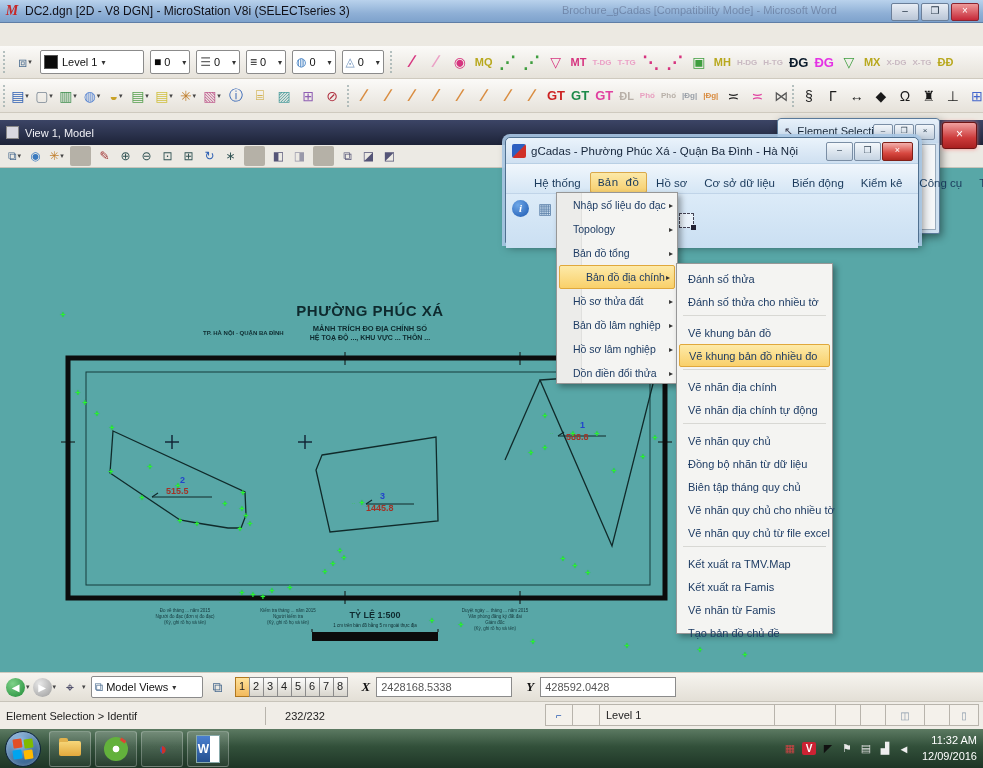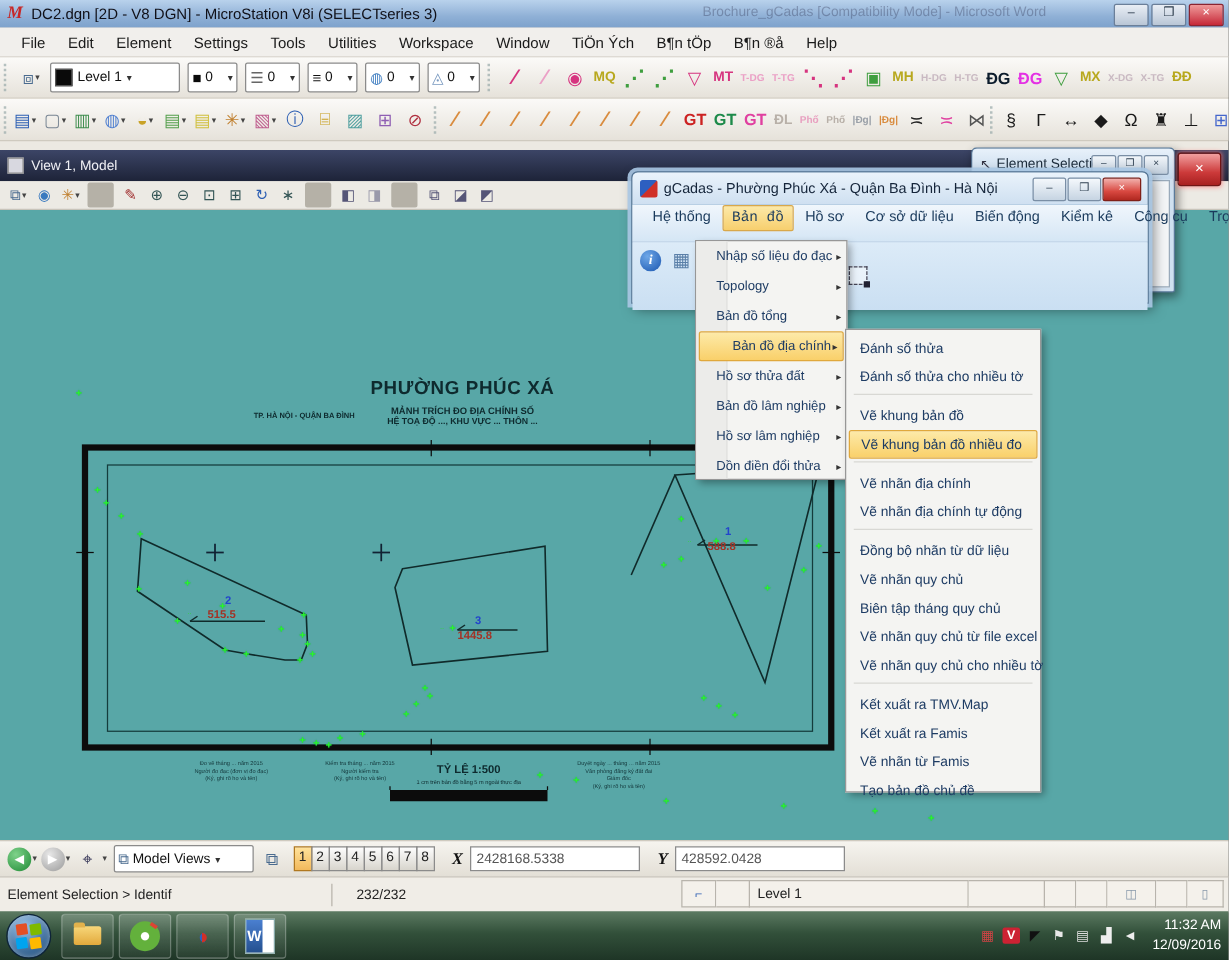--- a/index.html
+++ b/index.html
@@ -151,22 +151,22 @@
     box-shadow:0 0 0 3px rgba(170,200,228,.9),3px 4px 10px rgba(0,0,0,.5);}
   .gcwin .tl{height:25px;display:flex;align-items:center;background:linear-gradient(#eaf3fb,#cfe0f1);
     border-radius:5px 5px 0 0;border-bottom:1px solid #b8cfe4;}
   .gc-logo{width:14px;height:14px;margin:0 5px 0 6px;border-radius:2px;
     background:linear-gradient(135deg,#2d5fc0 48%,#d03028 52%);}
   .gcwin .tl .t{font-size:11.5px;color:#15253a;white-space:nowrap;}
   .gc-controls{position:absolute;right:5px;top:4px;display:flex;gap:1px;}
   .gc-btn{width:25px;height:17px;border:1px solid #7a8ea5;border-radius:2px;
     background:linear-gradient(#f4f8fc,#c6d4e2);font-size:9px;line-height:15px;text-align:center;color:#345;}
   .gc-btn.close{background:linear-gradient(#f2b0ac,#d84840 60%,#b02820);color:#fff;border-color:#802018;width:29px;}
-  .gc-menu{height:29px;display:flex;align-items:flex-start;background:linear-gradient(#f0f6fc,#d5e6f5);
-    border-bottom:1px solid #c0d4e8;padding-left:8px;}
+  .gc-menu{height:29px;display:flex;align-items:flex-end;background:linear-gradient(#f0f6fc,#d5e6f5);
+    border-bottom:1px solid #c0d4e8;padding-left:20px;}
   .gc-menu-item{font-size:11.5px;color:#1a3a5c;padding:4px 8px;border-radius:2px;margin-right:1px;white-space:nowrap;}
   .gc-menu-item.active{background:linear-gradient(#fce9a8,#f7cf6e);border:1px solid #d9a84a;padding:3px 7px;font-family:Liberation Mono, monospace;}
   .gc-tools{height:48px;display:flex;align-items:flex-start;padding:6px 0 0 6px;
     background:linear-gradient(#dcebf8,#cadff2);}
   .gc-info{width:17px;height:17px;border-radius:50%;background:radial-gradient(circle at 35% 30%,#6fa8e8,#1a56b0);
     color:#fff;font:bold italic 11px "Liberation Serif",serif;text-align:center;line-height:17px;margin-right:9px;}
   .gc-table{font-size:15px;color:#5a7fa8;margin-right:9px;line-height:17px;}
   .gc-paste{position:absolute;left:173px;top:75px;width:13px;height:13px;border:1px dashed #445;background:rgba(255,255,255,.5);}
   .gc-paste::after{content:"";position:absolute;right:-3px;bottom:-3px;width:5px;height:5px;background:#223;}
 
@@ -195,34 +195,20 @@
     <span class="ms-logo">M</span>
     <span class="tb-title">DC2.dgn [2D - V8 DGN] - MicroStation V8i (SELECTseries 3)</span>
     <span class="ghost-title">Brochure_gCadas [Compatibility Mode] - Microsoft Word</span>
     <div class="win-controls">
         <span class="win-btn">–</span>
         <span class="win-btn">❒</span>
         <span class="win-btn close">×</span>
       </div>
   </div>
 
-  <div class="menubar">
-      <span class="menu-item">File</span>
-      <span class="menu-item">Edit</span>
-      <span class="menu-item">Element</span>
-      <span class="menu-item">Settings</span>
-      <span class="menu-item">Tools</span>
-      <span class="menu-item">Utilities</span>
-      <span class="menu-item">Workspace</span>
-      <span class="menu-item">Window</span>
-      <span class="menu-item">TiÖn Ých</span>
-      <span class="menu-item">B¶n tÖp</span>
-      <span class="menu-item">B¶n ®å</span>
-      <span class="menu-item">Help</span>
-    </div>
 
   <div class="toolbar t1">
     <span class="grip"></span>
     <span class="tbi drop" style="color:#4a6b8f">⧈</span>
     <div class="combo level-combo">
       <span class="swatch"></span>
       <span>Level 1</span>
       <span class="caret">▾</span>
     </div>
     <div class="combo">
@@ -613,25 +599,25 @@
   <div class="menu-panel sm">
       <div class="mi">Đánh số thửa</div>
       <div class="mi">Đánh số thửa cho nhiều tờ</div>
       <div class="mi msep"></div>
       <div class="mi">Vẽ khung bản đồ</div>
       <div class="mi active">Vẽ khung bản đồ nhiều đo</div>
       <div class="mi msep"></div>
       <div class="mi">Vẽ nhãn địa chính</div>
       <div class="mi">Vẽ nhãn địa chính tự động</div>
       <div class="mi msep"></div>
+      <div class="mi">Vẽ nhãn quy chủ</div>
       <div class="mi">Đồng bộ nhãn từ dữ liệu</div>
-      <div class="mi">Vẽ nhãn quy chủ</div>
       <div class="mi">Biên tập tháng quy chủ</div>
+      <div class="mi">Vẽ nhãn quy chủ cho nhiều tờ</div>
       <div class="mi">Vẽ nhãn quy chủ từ file excel</div>
-      <div class="mi">Vẽ nhãn quy chủ cho nhiều tờ</div>
       <div class="mi msep"></div>
       <div class="mi">Kết xuất ra TMV.Map</div>
       <div class="mi">Kết xuất ra Famis</div>
       <div class="mi">Vẽ nhãn từ Famis</div>
       <div class="mi">Tạo bản đồ chủ đề</div>
     </div>
 
 </div>
 
 </body></html>

